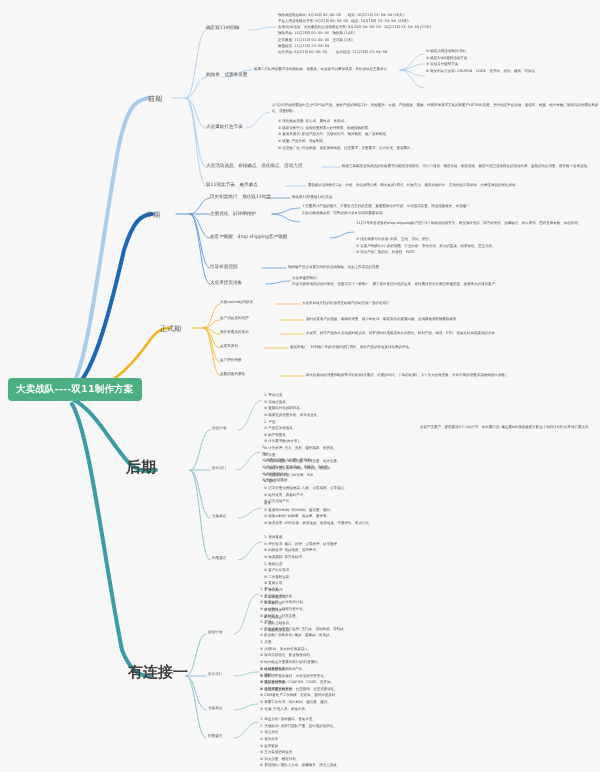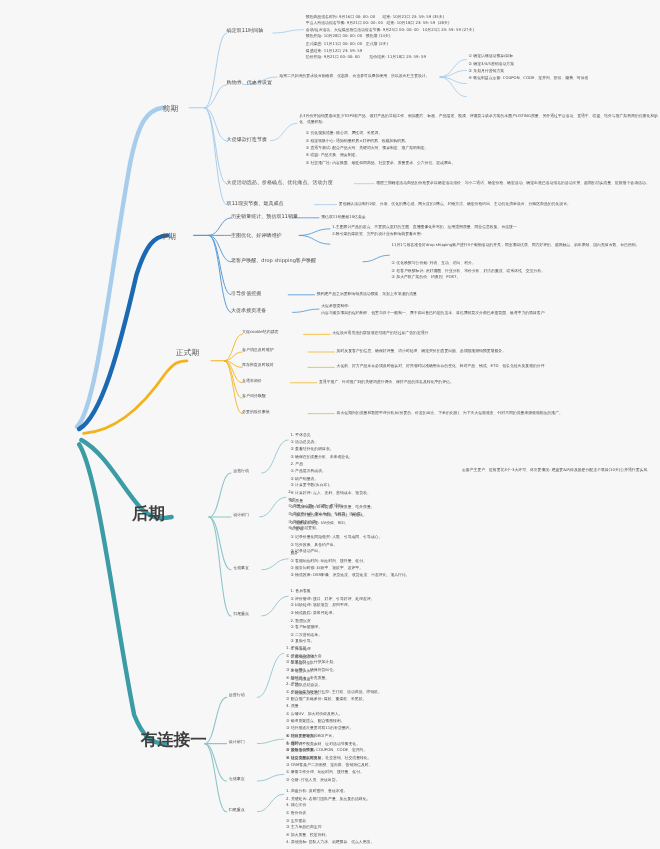--- a/index.html
+++ b/index.html
@@ -117,20 +117,21 @@
       <path d="M186 676 C 196 676, 196 676, 206 676" stroke="#8fc5cc" stroke-width="1"></path>
       <path d="M186 676 C 196 676, 196 710, 206 710" stroke="#8fc5cc" stroke-width="1"></path>
       <path d="M186 676 C 196 676, 196 738, 206 738" stroke="#8fc5cc" stroke-width="1"></path>
       <path d="M234 634 C 246 634, 246 594, 258 594" stroke="#8fc5cc" stroke-width="0.8"></path>
       <path d="M234 676 C 246 676, 246 672, 258 672" stroke="#8fc5cc" stroke-width="0.8"></path>
       <path d="M234 710 C 246 710, 246 704, 258 704" stroke="#8fc5cc" stroke-width="0.8"></path>
       <path d="M234 738 C 246 738, 246 722, 258 722" stroke="#8fc5cc" stroke-width="0.8"></path>
     </g>
   </svg>
 
+  <div class="node root" style="left:8px;top:378px;">大卖战队----双11制作方案</div>
 
   <div class="node phase-sm" style="left:148px;top:94px;">前期</div>
 
   <div class="node lvl2" style="left:206px;top:25px;">确定双11时间轴</div>
   <div class="node block" style="left:278px;top:12px;">预热商品报名时间: 9月16日 00: 00: 00      结束: 10月21日 23: 59: 59 (35天)
 平台人海活动报名节奏: 9月21日 00: 00: 00   结束: 10月18日 23: 59: 59  (28天)
 会场/促置活动、大促爆品抢位活动报名节奏: 9月25日 00: 00: 00   10月21日 23: 59: 59 (27天)
 预热开始: 10月28日 00: 00: 00   预热期 (14天)
 正式爆盛: 11月11日 00: 00: 00   正式期 (2天)
 爆盛结束: 11月12日 23: 59: 59
@@ -180,40 +181,40 @@
     <div>③ 加大产权广架的价、约激烈、POST。</div>
   </div>
 
   <div class="node lvl2" style="left:210px;top:264px;">引导价值挖掘</div>
   <div class="node block" style="left:288px;top:264px;">预构建产品之后要影响销质活动预案、策划上市渠道的流量</div>
 
   <div class="node lvl2" style="left:210px;top:280px;">大促承接页准备</div>
   <div class="node block" style="left:292px;top:275px;">大促承接页制作:
 内容与服务项目的促约制作、包室与百个一般制一、属于将出售已约定的这本、将优属转页次分都已承接页面、最透率力的项目客户</div>
 
-  <div class="node phase-sm" style="left:160px;top:316px;font-family:Liberation Serif, serif;">正式期</div>
+  <div class="node phase-sm" style="left:160px;top:324px;font-family:Liberation Serif, serif;">正式期</div>
 
   <div class="node lvl3" style="left:220px;top:300px;">大促cookie站内群发</div>
   <div class="node block" style="left:302px;top:300px;">大促设置通关投的群放准在站缝产的站过新广告的定通行</div>
 
   <div class="node lvl3" style="left:220px;top:316px;">客户消息及时维护</div>
   <div class="node block" style="left:306px;top:316px;">及时反复客户的信息、确保好评量、或小时处理、确定买价的直要问题、必须跟推测销预要期服务。</div>
 
   <div class="node lvl3" style="left:220px;top:330px;">库存检查及时核对</div>
   <div class="node block" style="left:306px;top:330px;">大促前、好方产品库存必须及时验实对、好开准时以准确用库存的变化、检对产品、物流、ETD、包装仓处置及复核的分件</div>
 
   <div class="node lvl3" style="left:220px;top:344px;">直通车调价</div>
   <div class="node block" style="left:290px;top:344px;">直通车推广、针对推广到的关键词进行调价、保持产品的排名及转化率的评估。</div>
 
   <div class="node lvl3" style="left:220px;top:358px;">客户周分唤醒</div>
 
   <div class="node lvl3" style="left:220px;top:372px;">必要的缓价素策</div>
   <div class="node block" style="left:306px;top:372px;">将大促期间的流量和数据整理分析后(价要的、价差的出比、下单的比跟)、为下次大促做准备、针对不同的流量来源做做相应的推广。</div>
 
-  <div class="node phase-big" style="left:120px;top:458px;">后期</div>
+  <div class="node phase-big" style="left:126px;top:458px;">后期</div>
 
   <div class="node lvl3" style="left:212px;top:426px;">运营行动</div>
   <div class="node numlist" style="left:264px;top:392px;">
     <div>1. 整体总览</div>
     <div>① 活动总览表。</div>
     <div>② 查看站外化的细目表。</div>
     <div>③ 确保在的流量分析、未来现业化。</div>
     <div>2. 产品</div>
     <div>① 产品层次构成表。</div>
     <div>② 纳产销量表。</div>

